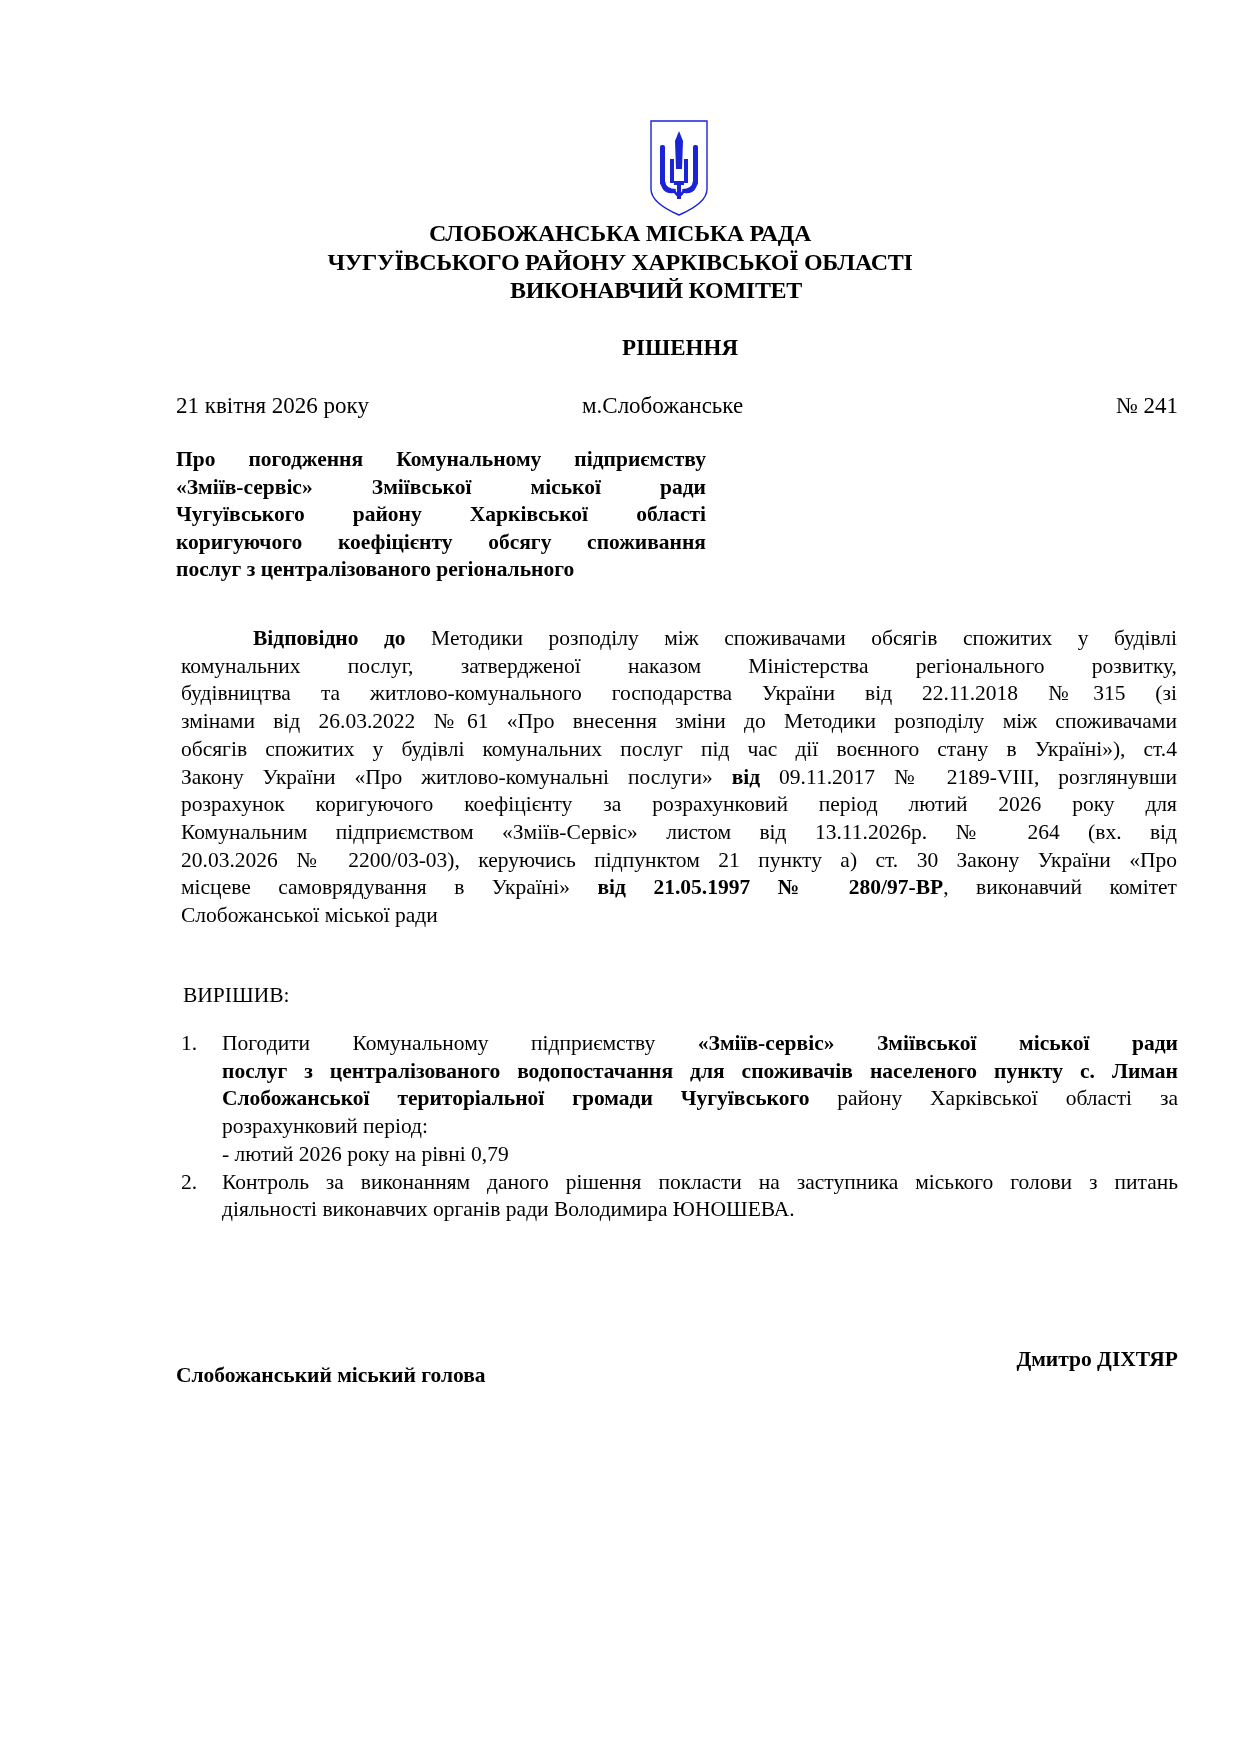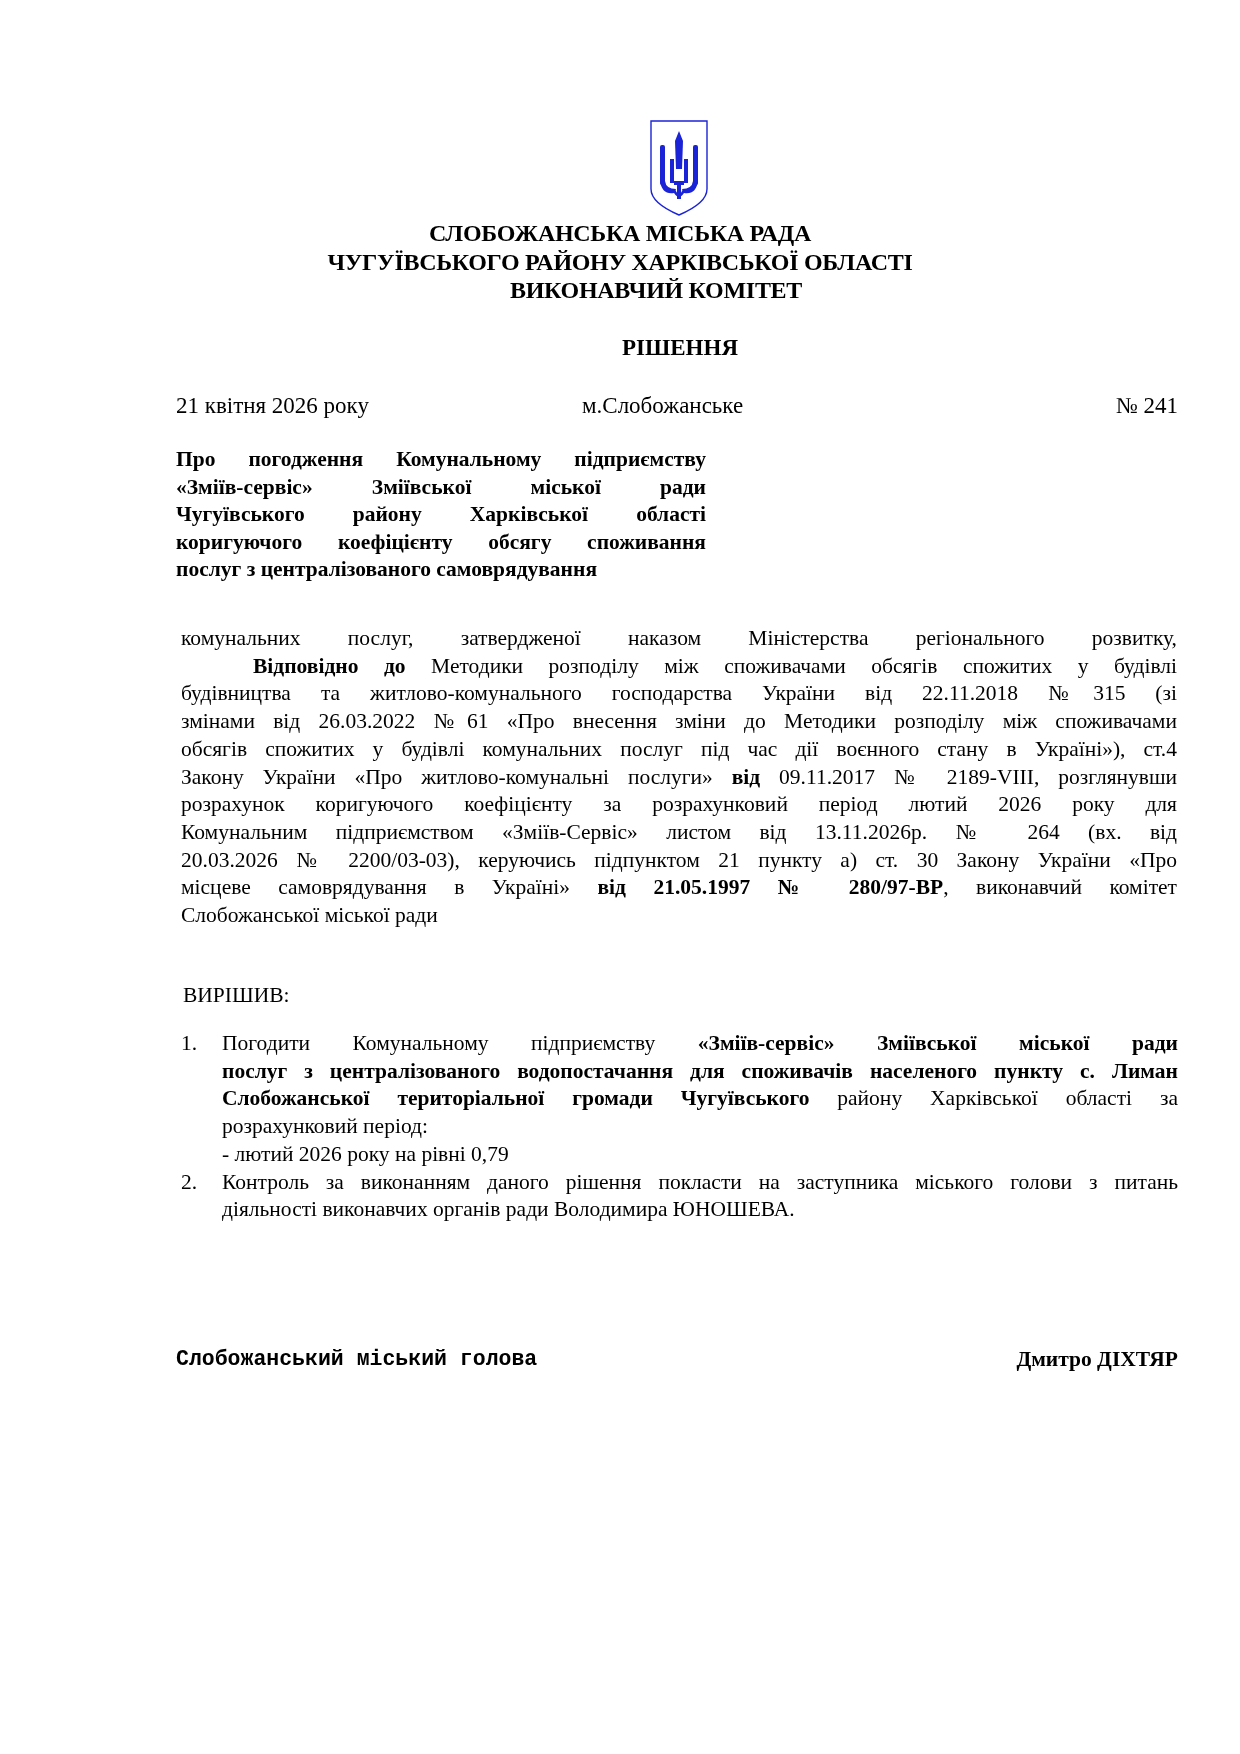--- a/index.html
+++ b/index.html
@@ -31,21 +31,21 @@
   .body-para .ln.indent { padding-left: 72px; }
   .b { font-weight: bold; }
   .decided { position: absolute; left: 183px; top: 983px; font-size: 21.5px; }
   .list { position: absolute; left: 176px; top: 1030px; width: 1002px; font-size: 21.5px; line-height: 27.7px; }
   .item { position: relative; padding-left: 46px; }
   .item .marker { position: absolute; left: 5px; top: 0; }
   .item .ln { display: block; text-align: justify; text-align-last: justify; white-space: nowrap; }
   .item .ln.free { text-align-last: left; }
   .signature { position: absolute; left: 176px; top: 1347px; width: 1002px; height: 30px;
                font-size: 21.5px; font-weight: bold; }
-  .signature .role { position: absolute; left: 0; top: 0; font-family: Liberation Mono, monospace; }
+  .signature .role { position: absolute; left: 0; top: 16px; }
   .signature .name { position: absolute; right: 0; top: 0; }
 </style>
 </head>
 <body>
 
 <div class="page">
 
   <div class="emblem">
     <svg width="62" height="98" viewBox="0 0 62 98">
       <path d="M3 2 H59 V70 Q59 84 31 96 Q3 84 3 70 Z" fill="#fff" stroke="#1b23d6" stroke-width="1.4"></path>
@@ -74,26 +74,26 @@
     <span class="date">21 квітня 2026 року</span>
     <span class="place">м.Слобожанське</span>
     <span class="num">№ 241</span>
   </div>
 
   <div class="subject">
     <span>Про погодження  Комунальному підприємству</span>
     <span>«Зміїв-сервіс»  Зміївської  міської  ради</span>
     <span>Чугуївського  району  Харківської  області</span>
     <span>коригуючого  коефіцієнту  обсягу  споживання</span>
-    <span class="last">послуг  з  централізованого самоврядування</span>
+    <span class="last">послуг  з  централізованого регіонального</span>
   </div>
 
   <div class="body-para">
+    <span class="ln indent"><b>Відповідно до</b><span> Методики розподілу між споживачами обсягів спожитих у будівлі</span></span>
     <span class="ln">комунальних послуг, затвердженої наказом Міністерства регіонального розвитку,</span>
-    <span class="ln indent"><b>Відповідно до</b><span> Методики розподілу між споживачами обсягів спожитих у будівлі</span></span>
     <span class="ln">будівництва та житлово-комунального господарства України від 22.11.2018 №315 (зі</span>
     <span class="ln">змінами від 26.03.2022 №61 «Про внесення зміни до Методики розподілу між споживачами</span>
     <span class="ln">обсягів спожитих у будівлі комунальних послуг під час дії воєнного стану в Україні»), ст.4</span>
     <span class="ln"><span>Закону України «Про житлово-комунальні послуги»  </span><b>від</b><span> 09.11.2017 № 2189-VIII, розглянувши</span></span>
     <span class="ln">розрахунок коригуючого коефіцієнту за розрахунковий період лютий 2026 року для</span>
     <span class="ln">Комунальним підприємством «Зміїв-Сервіс» листом від 13.11.2026р. № 264 (вх.  від</span>
     <span class="ln">20.03.2026 № 2200/03-03), керуючись  підпунктом 21 пункту а) ст. 30 Закону України «Про</span>
     <span class="ln"><span>місцеве самоврядування в Україні» </span><b>від 21.05.1997 № 280/97-ВР</b><span>, виконавчий комітет</span></span>
     <span class="ln free">Слобожанської міської ради</span>
   </div>

